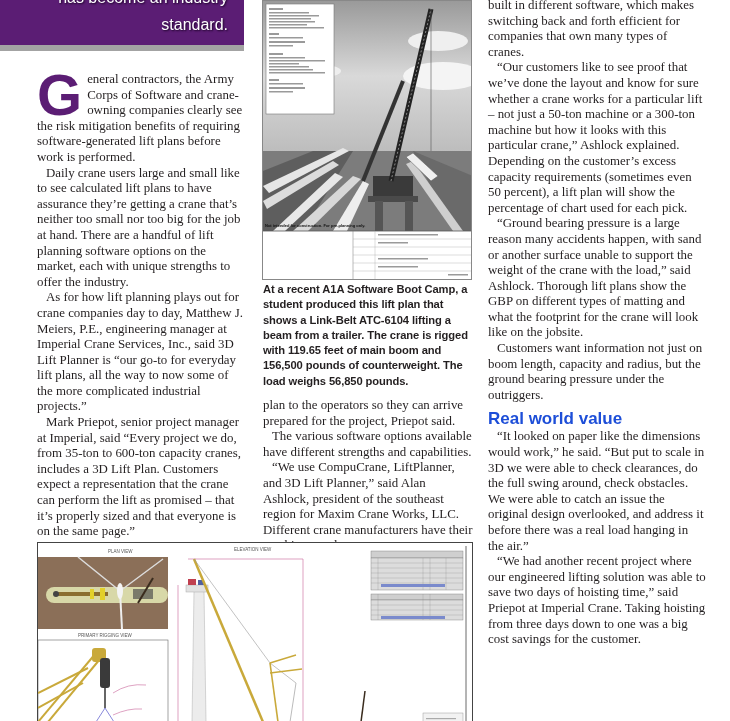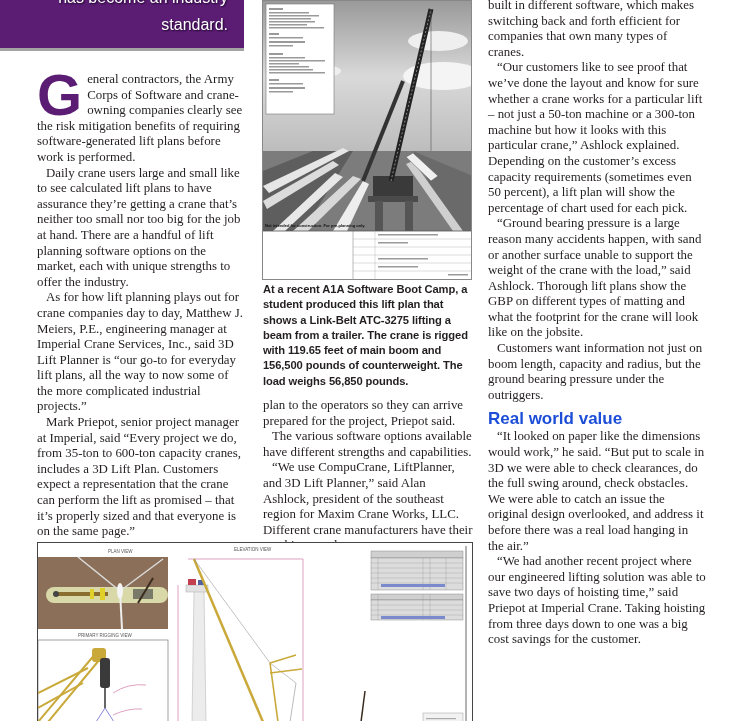--- a/index.html
+++ b/index.html
@@ -1,19 +1,19 @@
 <!DOCTYPE html>
 <html><head>
 <meta charset="utf-8">
 <style>
   html, body { margin:0; padding:0; }
   body { width:730px; height:721px; overflow:hidden; background:#ffffff; position:relative;
          font-family:"Liberation Serif", "DejaVu Serif", serif; color:#231f20; }
   .pullquote { position:absolute; left:0; top:0; width:244px; height:51px; background:#5b1d74;
-               border-bottom:3px solid #a3a3a3; box-sizing:border-box; }
+               border-bottom:6px solid #a3a3a3; box-sizing:border-box; }
   .pullquote .pq-line1 { position:absolute; right:16px; top:-11px; font-family:"Liberation Sans","DejaVu Sans",sans-serif;
                font-size:16px; color:#fff; text-shadow:1px 1px 2px #1a0025; white-space:nowrap; }
   .pullquote .pq-line2 { position:absolute; right:16px; top:16px; font-family:"Liberation Sans","DejaVu Sans",sans-serif;
                font-size:16px; color:#fff; text-shadow:1px 1px 2px #1a0025; }
   .col { position:absolute; font-size:12.9px; line-height:15.6px; }
   .col p { margin:0; text-indent:9px; }
   .col p.noindent { text-indent:0; }
   #col1 { left:37px; top:72px; width:209px; }
   #col2 { left:263px; top:398px; width:210px; }
   #col3 { left:488px; top:-2px; width:218px; }
@@ -120,21 +120,21 @@
       <rect x="115" y="233" width="60" height="1.5"></rect>
         <rect x="115" y="241" width="30" height="1.5"></rect>
         <rect x="115" y="257" width="50" height="1.5"></rect>
         <rect x="115" y="265" width="40" height="1.5"></rect>
         <rect x="185" y="273" width="20" height="1.5"></rect>
     </g>
     <text x="2" y="226" font-family="Liberation Sans, sans-serif" font-size="4" font-weight="bold" fill="#111">Not intended for construction. For pre-planning only.</text>
   </svg>
 </div>
 
-<div class="caption">At a recent A1A Software Boot Camp, a student produced this lift plan that shows a Link-Belt ATC-3275 lifting a beam from a trailer. The crane is rigged with 119.65 feet of main boom and 156,500 pounds of counterweight. The load weighs 56,850 pounds.</div>
+<div class="caption">At a recent A1A Software Boot Camp, a student produced this lift plan that shows a Link-Belt ATC-6104 lifting a beam from a trailer. The crane is rigged with 119.65 feet of main boom and 156,500 pounds of counterweight. The load weighs 56,850 pounds.</div>
 
 <div class="col" id="col2">
   <p class="noindent">plan to the operators so they can arrive prepared for the project, Priepot said.</p>
   <p>The various software options available have different strengths and capabilities.</p>
   <p>“We use CompuCrane, LiftPlanner, and 3D Lift Planner,” said Alan Ashlock, president of the southeast region for Maxim Crane Works, LLC. Different crane manufacturers have their machines ready-</p>
 </div>
 
 <div class="col" id="col3">
   <p class="noindent">built in different software, which makes switching back and forth efficient for companies that own many types of cranes.</p>
   <p>“Our customers like to see proof that we’ve done the layout and know for sure whether a crane works for a particular lift – not just a 50-ton machine or a 300-ton machine but how it looks with this particular crane,” Ashlock explained. Depending on the customer’s excess capacity requirements (sometimes even 50 percent), a lift plan will show the percentage of chart used for each pick.</p>

